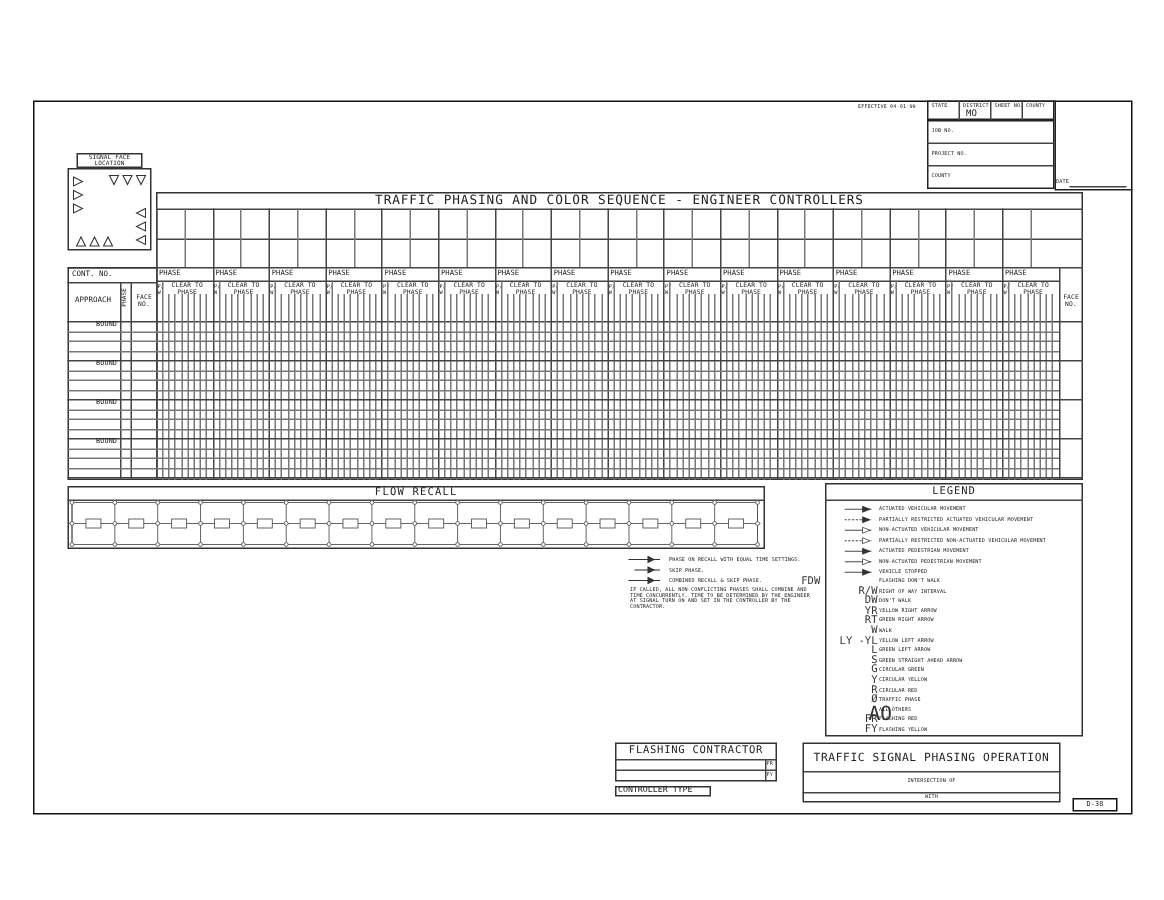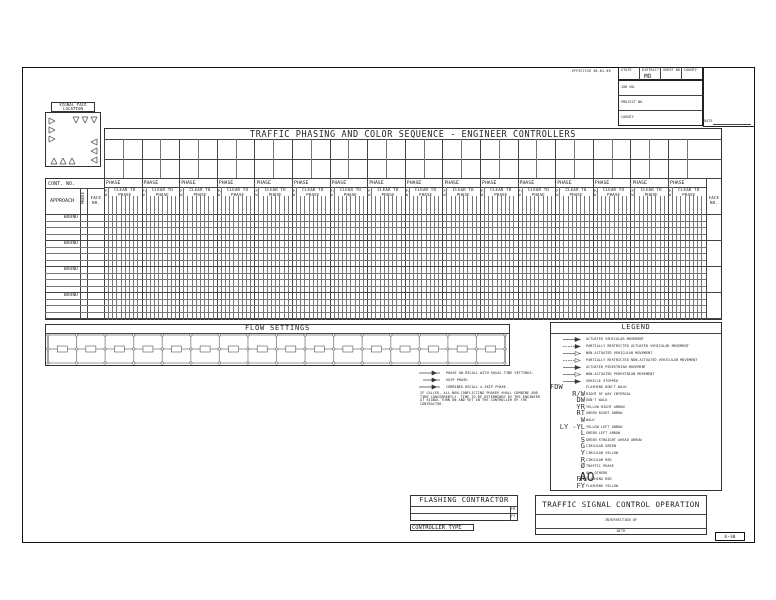--- a/index.html
+++ b/index.html
@@ -315,21 +315,21 @@
       <div class="abs tiny" style="left:64px;top:293px;font-size:4.5px">BOUND</div>
       <div class="hl thin" style="left:45px;top:299px;width:661px"></div>
       <div class="hl thin" style="left:45px;top:305px;width:661px"></div>
       <div class="hl thin" style="left:45px;top:312px;width:661px"></div>
       <div class="hl" style="left:45px;top:318px;width:677px"></div>
     </div>
 </div>
 
 <div>
   <div class="box" style="left:45px;top:324px;width:465px;height:42px"></div>
-  <div class="abs med center" style="left:45px;top:325px;width:465px;letter-spacing:.8px">FLOW SETTINGS</div>
+  <div class="abs med center" style="left:45px;top:325px;width:465px;letter-spacing:.8px">FLOW RECALL</div>
   <div class="hl" style="left:45px;top:333px;width:465px"></div>
   <svg id="flow-svg" class="abs" style="left:45px;top:333px" width="465" height="33">
       <g stroke="#555" stroke-width=".6" fill="#fff">
         <rect x="3" y="2" width="457" height="28" fill="none"></rect>
         <line x1="0" y1="16" x2="462" y2="16"></line>
         <line x1="3" y1="2" x2="3" y2="30"></line>
         <circle cx="3" cy="2" r="1.3"></circle>
         <circle cx="3" cy="16" r="1.3"></circle>
         <circle cx="3" cy="30" r="1.3"></circle>
         <rect x="12.28125" y="13" width="10" height="6"></rect>
@@ -468,21 +468,21 @@
         <path d="M12 0.5 l5 2 l-5 2z" fill="#fff" stroke="#333" stroke-width=".5"></path>
       </svg>
       <div class="abs tiny" style="left:586px;top:373px">NON-ACTUATED PEDESTRIAN MOVEMENT</div>
       <svg class="abs" style="left:563px;top:379px" width="22" height="5">
         <line x1="0" y1="2.5" x2="18" y2="2.5" stroke="#333" stroke-width=".6"></line>
         <path d="M12 0.5 l5 2 l-5 2z" fill="#333" stroke="#333" stroke-width=".5"></path>
       </svg>
       <div class="abs tiny" style="left:586px;top:380px">VEHICLE STOPPED</div>
     </div>
   <div id="legend-codes">
-      <div class="abs" style="left:550px;top:384px;width:35px;text-align:left;font-size:7px;line-height:1;color:#333">FDW</div>
+      <div class="abs" style="left:523px;top:384px;width:35px;text-align:center;font-size:7px;line-height:1;color:#333">FDW</div>
       <div class="abs tiny" style="left:586px;top:386px">FLASHING DON'T WALK</div>
       <div class="abs" style="left:550px;top:390.6px;width:35px;text-align:right;font-size:7px;line-height:1;color:#333">R/W</div>
       <div class="abs tiny" style="left:586px;top:392.6px">RIGHT OF WAY INTERVAL</div>
       <div class="abs" style="left:550px;top:397.2px;width:35px;text-align:right;font-size:7px;line-height:1;color:#333">DW</div>
       <div class="abs tiny" style="left:586px;top:399.2px">DON'T WALK</div>
       <div class="abs" style="left:550px;top:403.8px;width:35px;text-align:right;font-size:7px;line-height:1;color:#333">YR</div>
       <div class="abs tiny" style="left:586px;top:405.8px">YELLOW RIGHT ARROW</div>
       <div class="abs" style="left:550px;top:410.4px;width:35px;text-align:right;font-size:7px;line-height:1;color:#333">RT</div>
       <div class="abs tiny" style="left:586px;top:412.4px">GREEN RIGHT ARROW</div>
       <div class="abs" style="left:550px;top:417px;width:35px;text-align:right;font-size:7px;line-height:1;color:#333">W</div>
@@ -519,21 +519,21 @@
   <div class="abs tiny" style="left:511px;top:508px">FR</div>
   <div class="abs tiny" style="left:511px;top:515px">FY</div>
 </div>
 
 <div class="box" style="left:410px;top:524px;width:64px;height:7px">
   <div class="abs sm" style="left:1px;top:0;font-size:5.5px">CONTROLLER TYPE</div>
 </div>
 
 <div>
   <div class="box" style="left:535px;top:495px;width:172px;height:40px"></div>
-  <div class="abs center" style="left:535px;top:500px;width:172px;font-size:7.5px;letter-spacing:.4px">TRAFFIC SIGNAL CONTROL OPERATION</div>
+  <div class="abs center" style="left:535px;top:500px;width:172px;font-size:7.5px;letter-spacing:.4px">TRAFFIC SIGNAL PHASING OPERATION</div>
   <div class="hl" style="left:535px;top:514px;width:172px"></div>
   <div class="abs tiny center" style="left:535px;top:519px;width:172px">INTERSECTION OF</div>
   <div class="hl" style="left:535px;top:528px;width:172px"></div>
   <div class="abs tiny center" style="left:535px;top:530px;width:172px">WITH</div>
 </div>
 
 <div class="box" style="left:715px;top:532px;width:30px;height:9px;border-color:#111">
   <div class="abs tiny center" style="left:0;top:2px;width:28px;font-size:4.5px">D-38</div>
 </div>
 

